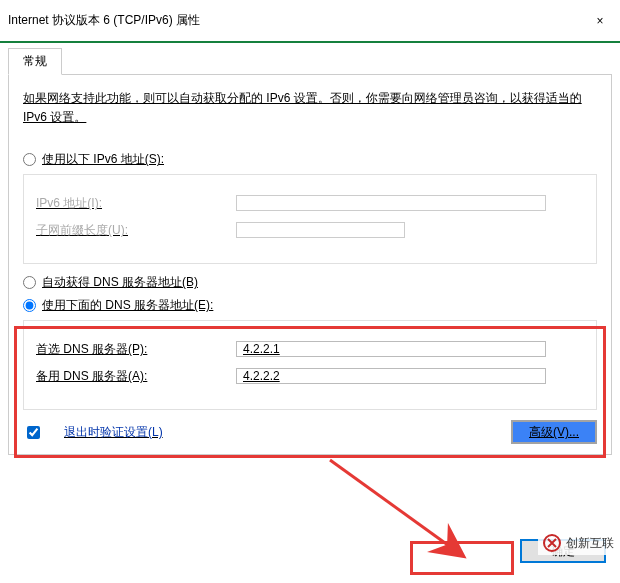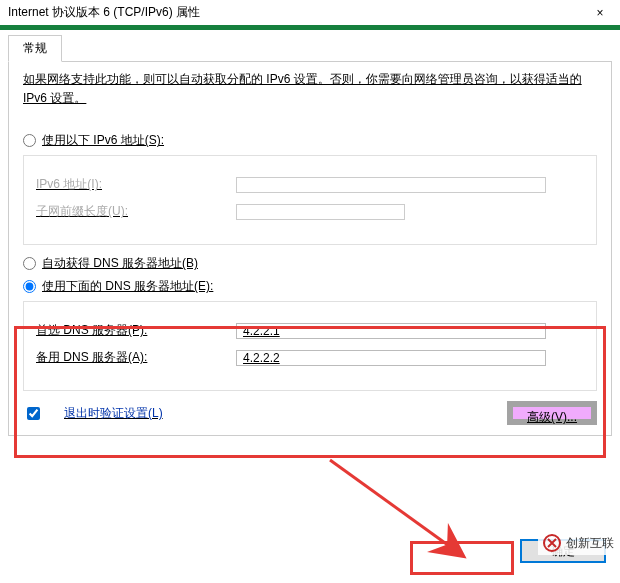--- a/index.html
+++ b/index.html
@@ -1,40 +1,40 @@
 <!DOCTYPE html>
 <html><head>
 <meta charset="utf-8">
 <style>
   * { box-sizing: border-box; font-family: "Microsoft YaHei", "Segoe UI", sans-serif; font-size: 12px; }
   body { margin: 0; background: #fff; width: 620px; height: 583px; position: relative; overflow: hidden; }
-  .titlebar { display: flex; align-items: center; height: 30px; padding: 0 0 0 8px; border-bottom: 5px solid #15803d; }
+  .titlebar { display: flex; align-items: center; height: 43px; padding: 0 0 0 8px; border-bottom: 2px solid #15803d; }
   .titlebar .title { flex: 1; color: #000; }
   .titlebar .close { width: 40px; height: 30px; display: flex; align-items: center; justify-content: center; color: #000; }
   .content { padding: 0 8px; text-decoration: underline; }
   .tabs { margin-top: 4px; }
   .tab { display: inline-block; border: 1px solid #ccc; border-bottom: 1px solid #fff; padding: 4px 14px; background: #fff; position: relative; top: 1px; }
-  .tabbody { border: 1px solid #ccc; padding: 8px 14px 10px 14px; }
+  .tabbody { border: 1px solid #ccc; padding: 14px 14px 10px 14px; }
   .desc { color: #000; line-height: 1.6; margin-bottom: 24px; }
   .radio-row { display: flex; align-items: center; margin: 6px 0; }
   .radio-row input[type=radio] { margin: 0 6px 0 0; }
   .group { border: 1px solid #e0e0e0; padding: 10px 12px 14px 12px; margin: 4px 0 10px 0; }
-  .field { display: flex; align-items: flex-end; margin: 10px 0; }
+  .field { display: flex; align-items: flex-start; margin: 10px 0; }
   .field label { width: 200px; color: #777; }
   .field input[type=text] { flex: 0 0 310px; height: 16px; border: 1px solid #bbb; padding: 2px 6px; }
   .field input.small { flex: 0 0 40px; }
   .field.disabled label { color: #aaa; }
   .field.disabled input { background: #fff; color: #aaa; border-color: #ccc; }
   .highlight-box { position: absolute; border: 3px solid #e53935; left: 14px; top: 326px; width: 592px; height: 132px; pointer-events: none; }
   .dns-group .field label { color: #000; }
   .bottom-row { display: flex; align-items: center; margin-top: 10px; }
   .bottom-row .exitval { display: flex; align-items: center; color: #0033aa; gap: 19px; }
   .bottom-row .exitval input { margin-right: 5px; accent-color: #0066cc; }
   .bottom-row .spacer { flex: 1; }
-  .btn { min-width: 86px; height: 24px; border: 6px solid #a3a3a3; background: #f0abfc; padding: 2px 14px; cursor: default; }
+  .btn { min-width: 86px; height: 24px; border: 2px solid #a3a3a3; background: #3b82f6; padding: 2px 14px; cursor: default; }
   .dialog-buttons { position: absolute; right: 14px; bottom: 20px; display: flex; gap: 8px; }
   .btn.primary { border: 2px solid #0078d7; background: #e1e1e1; }
   .highlight-ok { position: absolute; right: 106px; bottom: 8px; width: 104px; height: 34px; border: 3px solid #e53935; pointer-events: none; }
   
   .arrow-svg { position: absolute; left: 0; top: 0; pointer-events: none; }
   .watermark { position: absolute; right: 2px; bottom: 28px; display: flex; align-items: center; font-size: 11px; color: #333; background: rgba(255,255,255,0.85); padding: 2px 4px; }
   .watermark .logo { width: 20px; height: 20px; margin-right: 4px; display:flex; align-items:center; justify-content:center; }
 </style>
 </head>
 <body>

